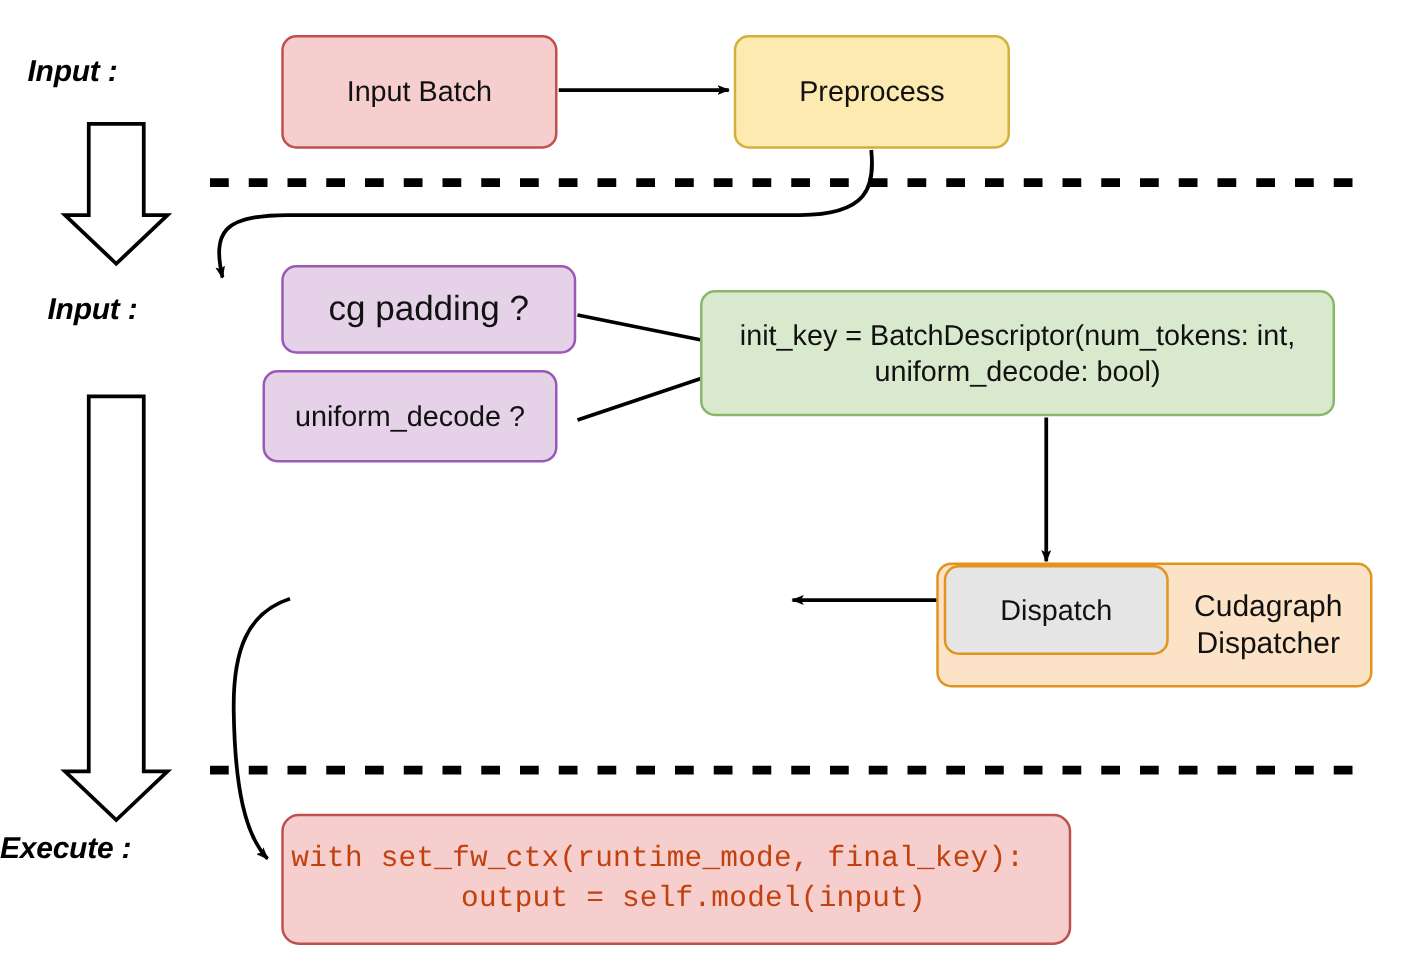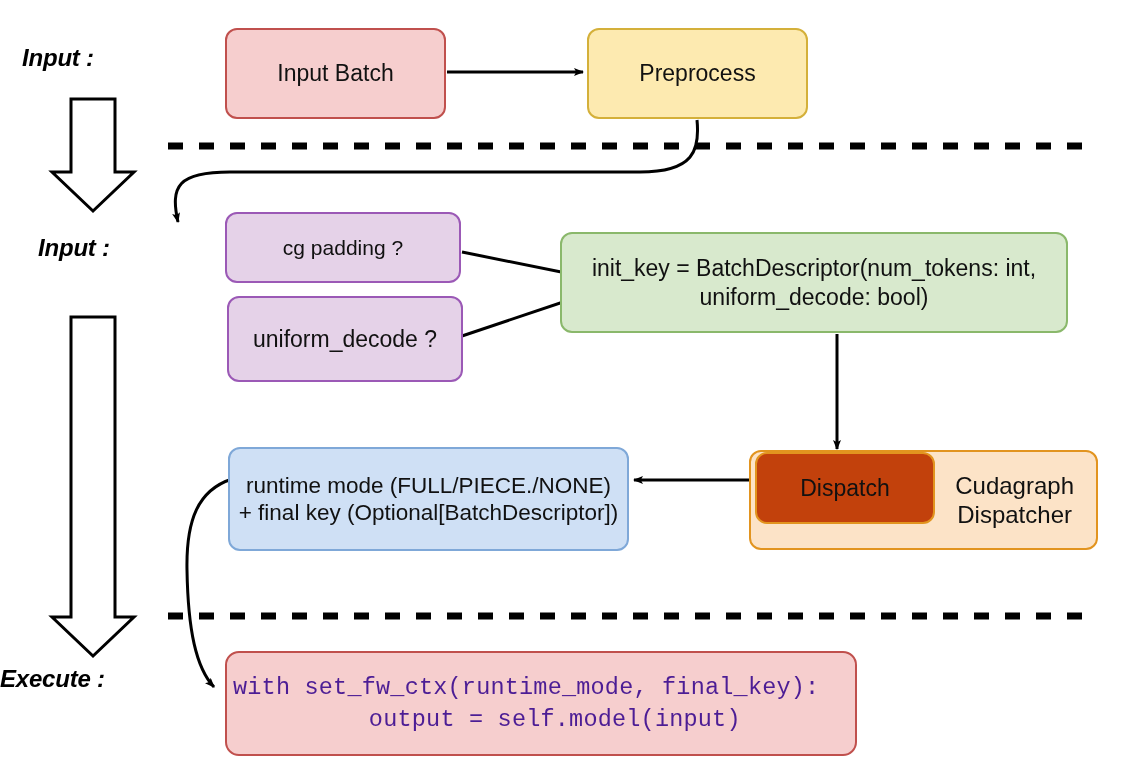--- a/index.html
+++ b/index.html
@@ -50,21 +50,21 @@
     color: #111111;
     line-height: 1.22;
     padding: 2px 8px;
   }
   .node-code {
     border-radius: 14px;
     justify-content: flex-start;
     align-items: center;
     font-family: "Liberation Mono", monospace;
     font-size: 23.5px;
-    color: #4c1d95;
+    color: #c2410c;
     white-space: pre;
     line-height: 1.35;
     padding-left: 6px;
     letter-spacing: 0.2px;
   }
 </style>
 </head>
 <body>
 
 <div id="canvas">
@@ -102,40 +102,36 @@
   <div class="stage-label" style="left:38px; top:234px;">Input :</div>
   <div class="stage-label" style="left:0; top:665px;">Execute :</div>
 
   <div class="node" style="left:225px; top:28px; width:221px; height:91px;
               background:#f6cece; border-color:#c0504d; font-size:23px;">Input Batch</div>
 
   <div class="node" style="left:587px; top:28px; width:221px; height:91px;
               background:#fdeab0; border-color:#d4b03a; font-size:23px;">Preprocess</div>
 
   <div class="node" style="left:225px; top:212px; width:236px; height:71px;
-              background:#e5d2e8; border-color:#9b59b6; font-size:21px;">cg padding ?</div>
+              background:#e5d2e8; border-color:#9b59b6; font-size:28px;">cg padding ?</div>
 
-  <div class="node" style="left:227px; top:296px; width:236px; height:86px;
+  <div class="node" style="left:210px; top:296px; width:236px; height:74px;
               background:#e5d2e8; border-color:#9b59b6; font-size:23px;">uniform_decode ?</div>
 
   <div class="node" style="left:560px; top:232px; width:508px; height:101px;
               background:#d8e9cd; border-color:#8ab86b; font-size:23px;
               white-space:pre-line;">init_key = BatchDescriptor(num_tokens: int,
 uniform_decode: bool)</div>
 
-  <div class="node" style="left:228px; top:447px; width:401px; height:104px;
-              background:#cfe0f5; border-color:#7fa8d8; font-size:22.5px;
-              white-space:pre-line;">runtime mode (FULL/PIECE./NONE)
-+ final key (Optional[BatchDescriptor])</div>
 
   <div class="node" style="left:749px; top:450px; width:349px; height:100px;
               background:#fce3c7; border-color:#e2941f; justify-content:flex-end;
               padding-right:22px; font-size:24px; white-space:pre-line;">Cudagraph
 Dispatcher</div>
 
   <div class="node" style="left:755px; top:452px; width:180px; height:72px;
-              background:#c2410c; border-color:#e2941f; font-size:23px;">Dispatch</div>
+              background:#e5e5e5; border-color:#e2941f; font-size:23px;">Dispatch</div>
 
   <div class="node node-code" style="left:225px; top:651px; width:632px; height:105px;
               background:#f6cece; border-color:#c0504d;">with set_fw_ctx(runtime_mode, final_key):
     output = self.model(input)</div>
 
 </div>
 
 </body></html>

